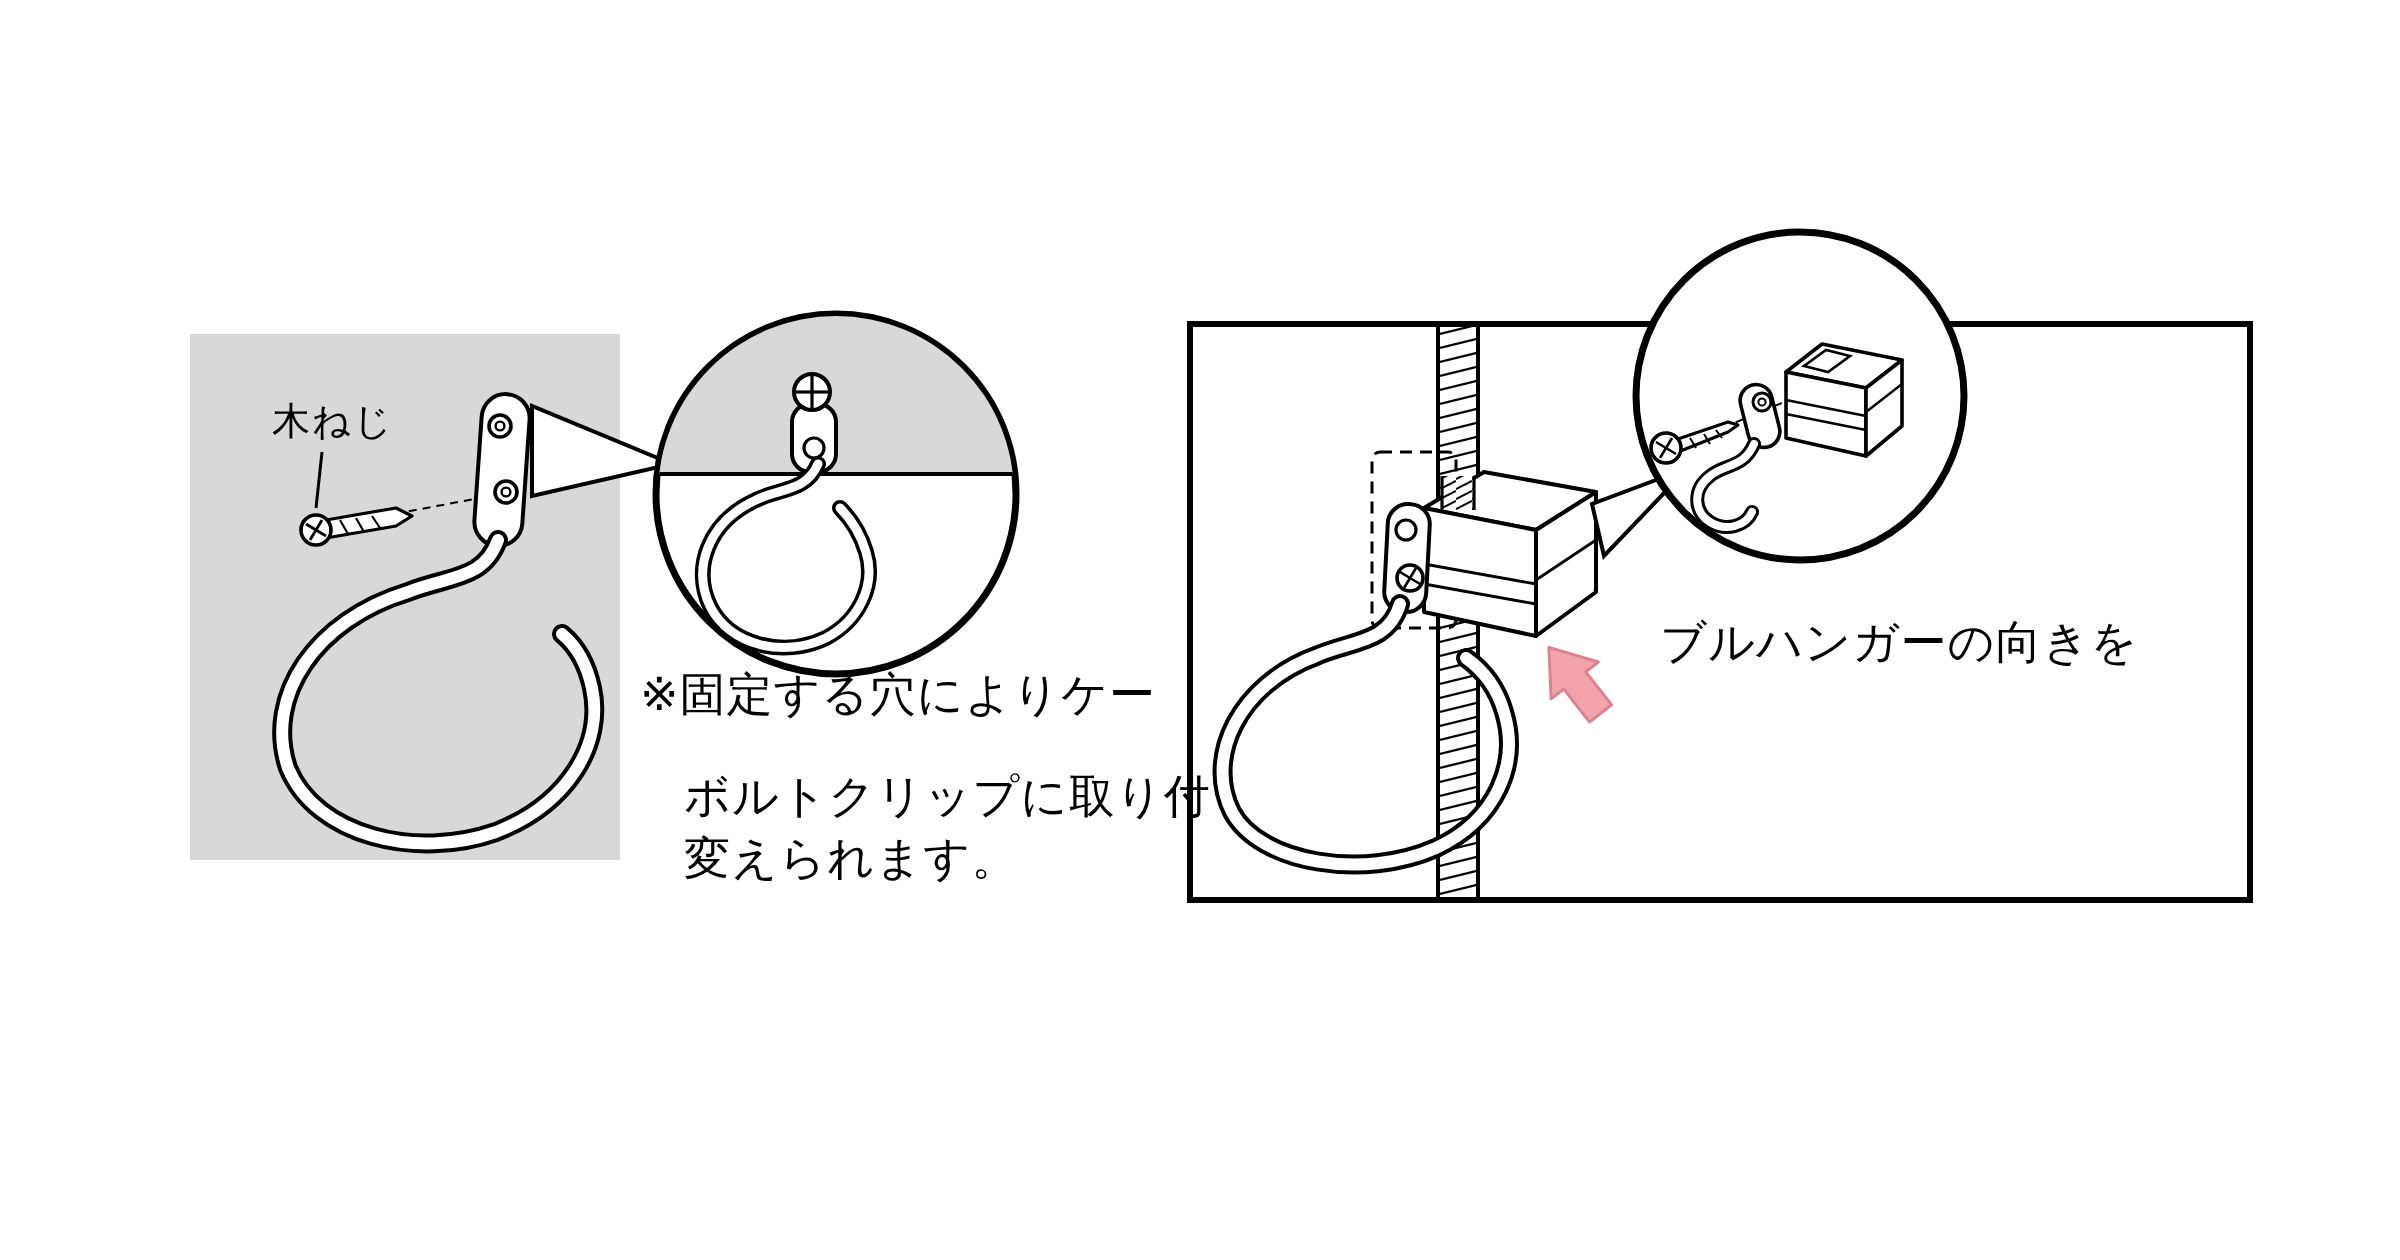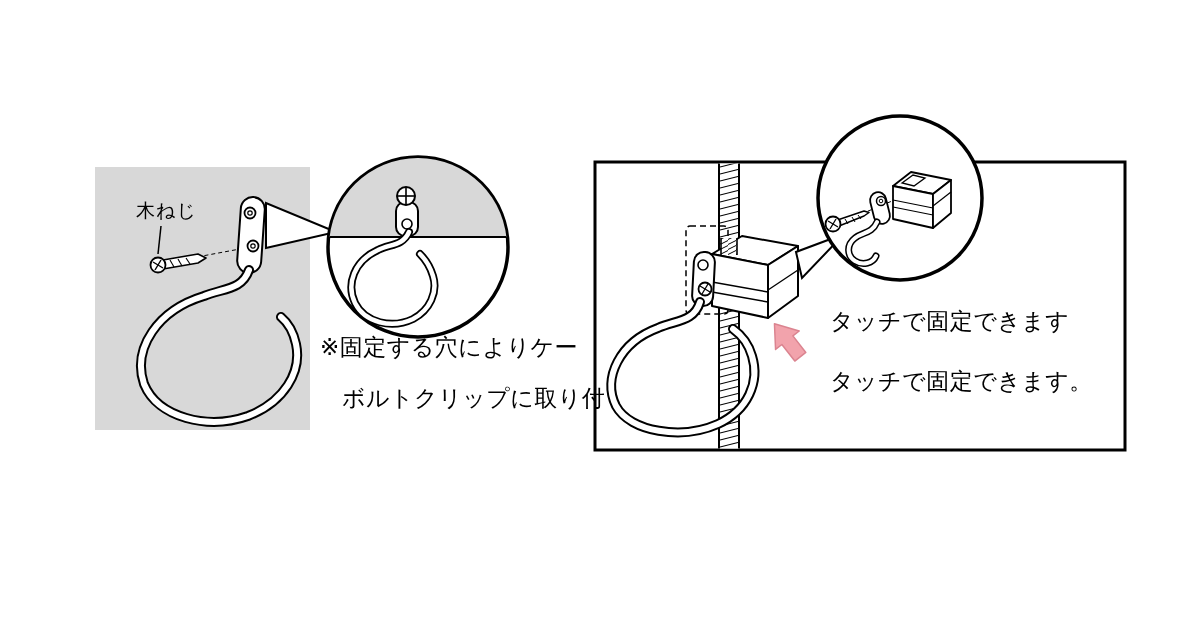--- a/index.html
+++ b/index.html
@@ -168,17 +168,17 @@
           <path d="M 877 222 C 872 234, 862 232, 855 238 C 846 245, 847 256, 855 261 C 863 266, 873 263, 876 256" fill="none" stroke="#fff" stroke-width="4" stroke-linecap="round"></path>
         </g>
       </g>
     </g>
   </svg>
 
   <span class="txt label-small" style="left:136px;top:198px;">木ねじ</span>
 
   <span class="txt note-line" style="left:320px;top:332px;">※固定する穴によりケー</span>
   <span class="txt note-line" style="left:342px;top:383px;">ボルトクリップに取り付</span>
+  <span class="txt note-line" style="left:342px;top:414px;">変えられます。</span>
 
-  <span class="txt caption-line" style="left:830px;top:306px;">タッチで固定できます</span>
-  <span class="txt caption-line" style="left:830px;top:366px;">タッチで固定できます。</span>
+  <span class="txt caption-line" style="left:830px;top:306px;">ブルハンガーの向きを</span>
 
 </div>
 
 </body></html>

